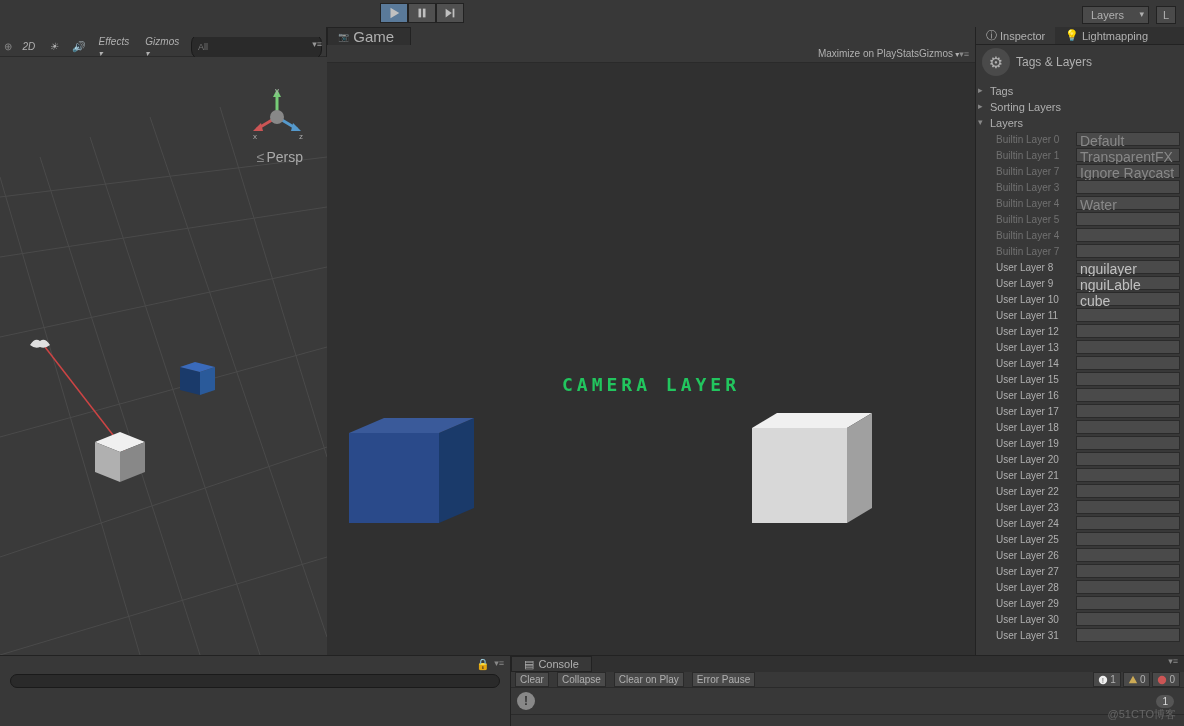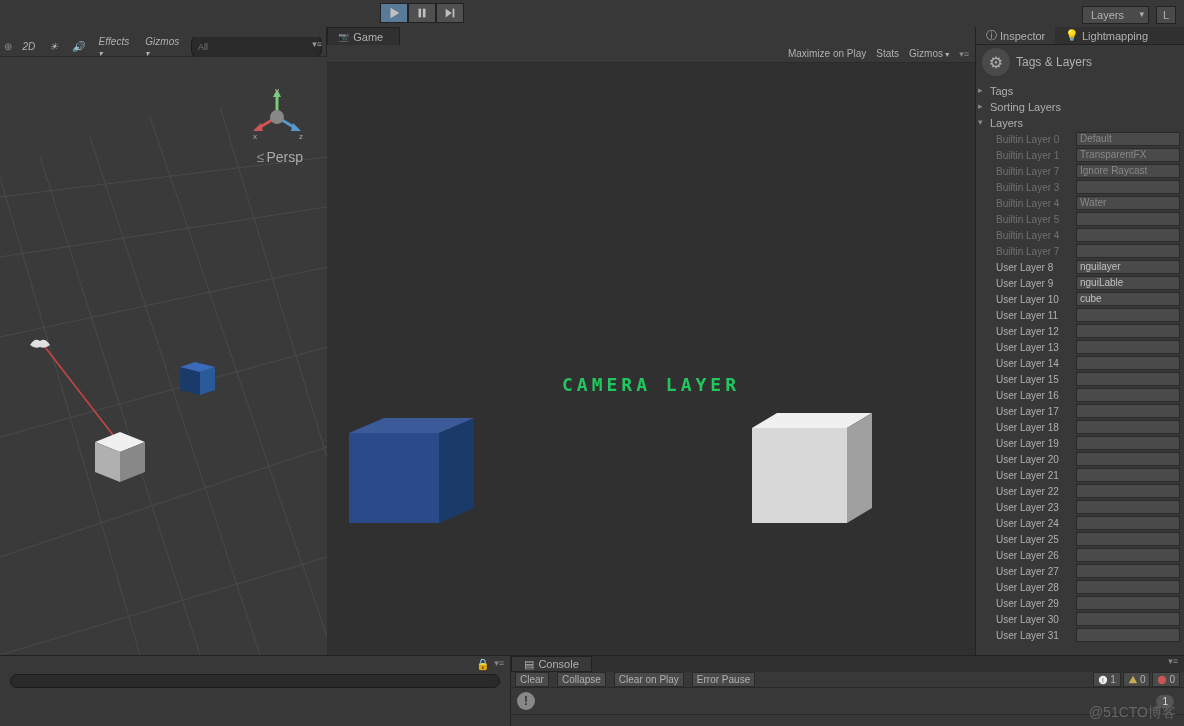--- a/index.html
+++ b/index.html
@@ -32,46 +32,46 @@
 .grid-floor { position: absolute; inset: 0; }
 
 
 .gizmo { position: absolute; right: 20px; top: 20px; width: 60px; height: 80px; }
 .persp-label { position: absolute; right: 24px; top: 92px; font-size: 14px; color: #aaa; }
 .persp-label::before { content: '≤'; margin-right: 2px; color: #888; }
 
 
 .game-panel { width: 649px; background: #282828; display: flex; flex-direction: column; border-right: 1px solid #222; }
 .game-tabs { height: 18px; background: #383838; display: flex; }
-.game-tab { background: #303030; padding: 3px 16px 3px 10px; border: 1px solid #222; border-bottom: none; font-size: 11px; display: flex; align-items: center; gap: 4px; cursor: pointer; }
+.game-tab { background: #303030; padding: 3px 16px 3px 10px; border: 1px solid #222; border-bottom: none; font-size: 15px; display: flex; align-items: center; gap: 4px; cursor: pointer; }
 .game-tab::before { content: '📷'; font-size: 9px; opacity: 0.6; }
 .game-toolbar { height: 18px; background: #383838; display: flex; align-items: center; padding: 0 6px; font-size: 10px; border-bottom: 1px solid #2a2a2a; position: relative; }
 .game-toolbar-left { display: flex; align-items: center; margin-top: 28px; }
-.game-toolbar-right { position: absolute; right: 6px; display: flex; gap: 10px; align-items: flex-end; }
+.game-toolbar-right { position: absolute; right: 6px; display: flex; gap: 0; align-items: flex-end; }
 .game-toolbar-item { cursor: pointer; }
 .game-toolbar-item.dd::after { content: ' ▾'; font-size: 8px; }
 .game-viewport { flex: 1; background: #303030; position: relative; overflow: hidden; }
 .camera-layer-text { position: absolute; top: 311px; left: 50%; transform: translateX(-50%); color: #22c55e; font-size: 18px; letter-spacing: 4px; font-family: monospace; font-weight: bold; }
 
 
 .inspector-panel { width: 208px; background: #383838; display: flex; flex-direction: column; }
 .inspector-tabs { height: 18px; background: #303030; display: flex; border-bottom: 1px solid #222; }
 .inspector-tab { padding: 3px 10px; font-size: 11px; display: flex; align-items: center; gap: 3px; cursor: pointer; }
 .inspector-tab.active { background: #383838; }
 .inspector-header { height: 34px; display: flex; align-items: center; gap: 6px; padding: 4px 6px; background: #383838; }
 .gear-icon { width: 28px; height: 28px; background: #4a4a4a; border-radius: 50%; display: flex; align-items: center; justify-content: center; font-size: 16px; }
 .inspector-title { font-size: 12px; }
 .inspector-content { flex: 1; overflow-y: auto; padding: 4px 0; }
 .foldout { padding: 2px 6px 2px 14px; font-size: 11px; position: relative; cursor: pointer; }
 .foldout::before { content: '▸'; position: absolute; left: 2px; font-size: 9px; color: #888; }
 .foldout.open::before { content: '▾'; }
 .layer-row { display: flex; align-items: center; padding: 1px 4px 1px 20px; font-size: 10px; height: 16px; }
 .layer-label { width: 80px; color: #b0b0b0; }
 .layer-label.builtin { color: #707070; }
-.layer-input { flex: 1; background: #4a4a4a; border: 1px solid #2a2a2a; height: 14px; padding: 0 3px; font-size: 10px; color: #c0c0c0; }
+.layer-input { flex: 1; background: #4a4a4a; border: 1px solid #2a2a2a; height: 14px; padding: 0 3px; font-size: 14px; color: #c0c0c0; }
 .layer-input.dim { color: #888; }
 
 
 .bottom-area { height: 71px; display: flex; }
 .hierarchy-bottom { width: 511px; background: #383838; border-right: 1px solid #222; border-top: 1px solid #222; position: relative; }
 .hierarchy-search { position: absolute; top: 18px; left: 10px; right: 10px; background: #2a2a2a; border: 1px solid #1a1a1a; border-radius: 10px; height: 14px; padding: 0 6px; font-size: 9px; }
 .hier-tabs-icons { position: absolute; right: 6px; top: 2px; display: flex; gap: 4px; font-size: 11px; color: #888; }
 .hier-tabs-icons span { cursor: pointer; }
 .hier-icons-top { position: absolute; right: 40px; top: 17px; display: flex; gap: 4px; font-size: 12px; color: #888; }
 
@@ -82,21 +82,21 @@
 .console-toolbar-item { cursor: pointer; padding: 1px 4px; background: #4a4a4a; border: 1px solid #2a2a2a; }
 .console-counts { position: absolute; right: 4px; display: flex; gap: 2px; }
 .count-badge { display: flex; align-items: center; gap: 2px; padding: 1px 4px; background: #4a4a4a; border: 1px solid #2a2a2a; font-size: 10px; }
 .count-badge svg { width: 10px; height: 10px; }
 .console-messages { flex: 1; overflow: auto; }
 .console-msg { display: flex; align-items: center; gap: 6px; padding: 4px 6px; font-size: 10px; border-bottom: 1px solid #2a2a2a; }
 .console-msg-icon { width: 18px; height: 18px; background: #888; border-radius: 50%; display: flex; align-items: center; justify-content: center; color: #333; font-weight: bold; font-size: 12px; }
 .console-msg-text { line-height: 1.3; }
 .console-msg-badge { position: absolute; right: 10px; background: #555; border-radius: 8px; padding: 1px 6px; font-size: 10px; color: #ddd; }
 
-.watermark { position: absolute; right: 8px; bottom: 4px; font-size: 14px; color: #666; }
+.watermark { position: absolute; right: 8px; bottom: 4px; font-size: 11px; color: #666; }
 </style>
 </head>
 <body>
 
 <div class="top-toolbar">
   <div class="play-controls">
     <div class="play-btn active">
       <svg viewBox="0 0 16 16">
           <polygon points="4,2 14,8 4,14"></polygon>
         </svg>

